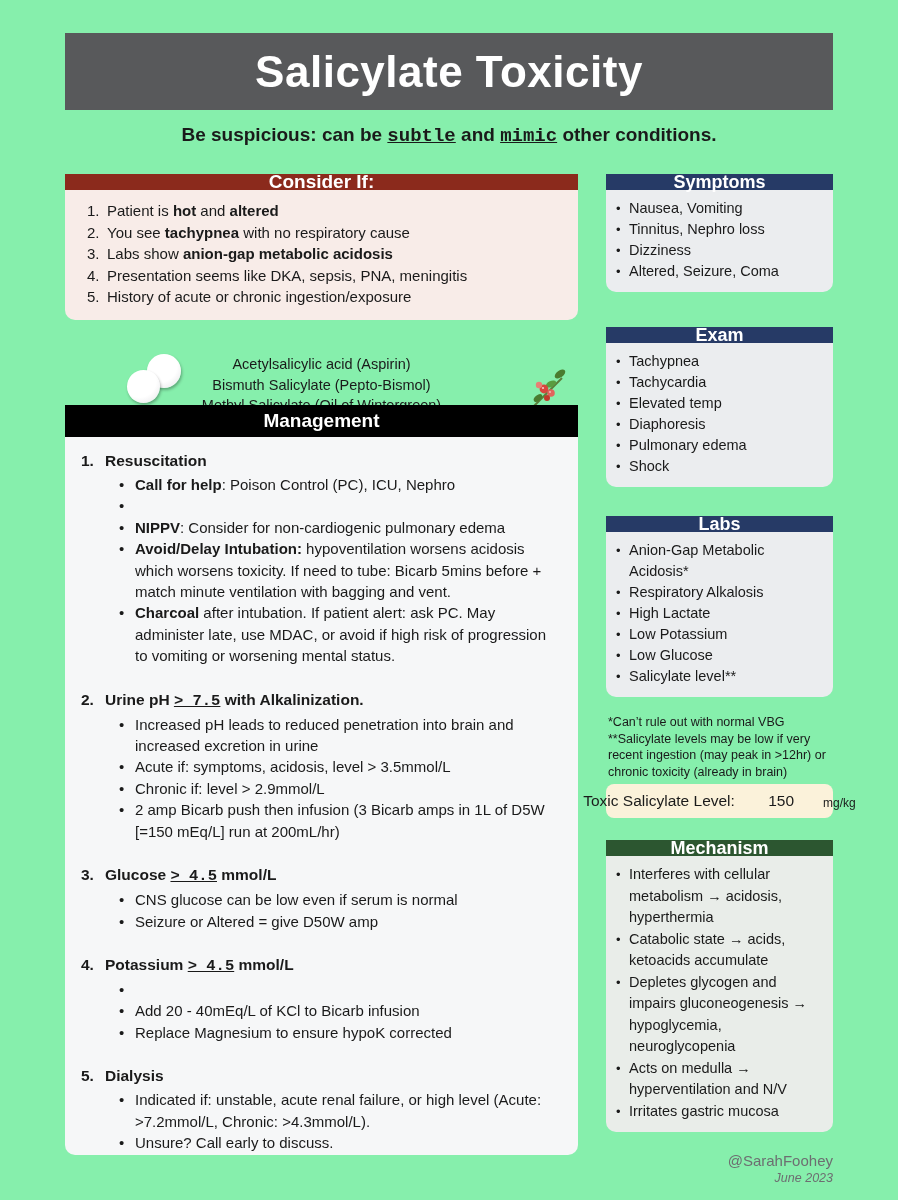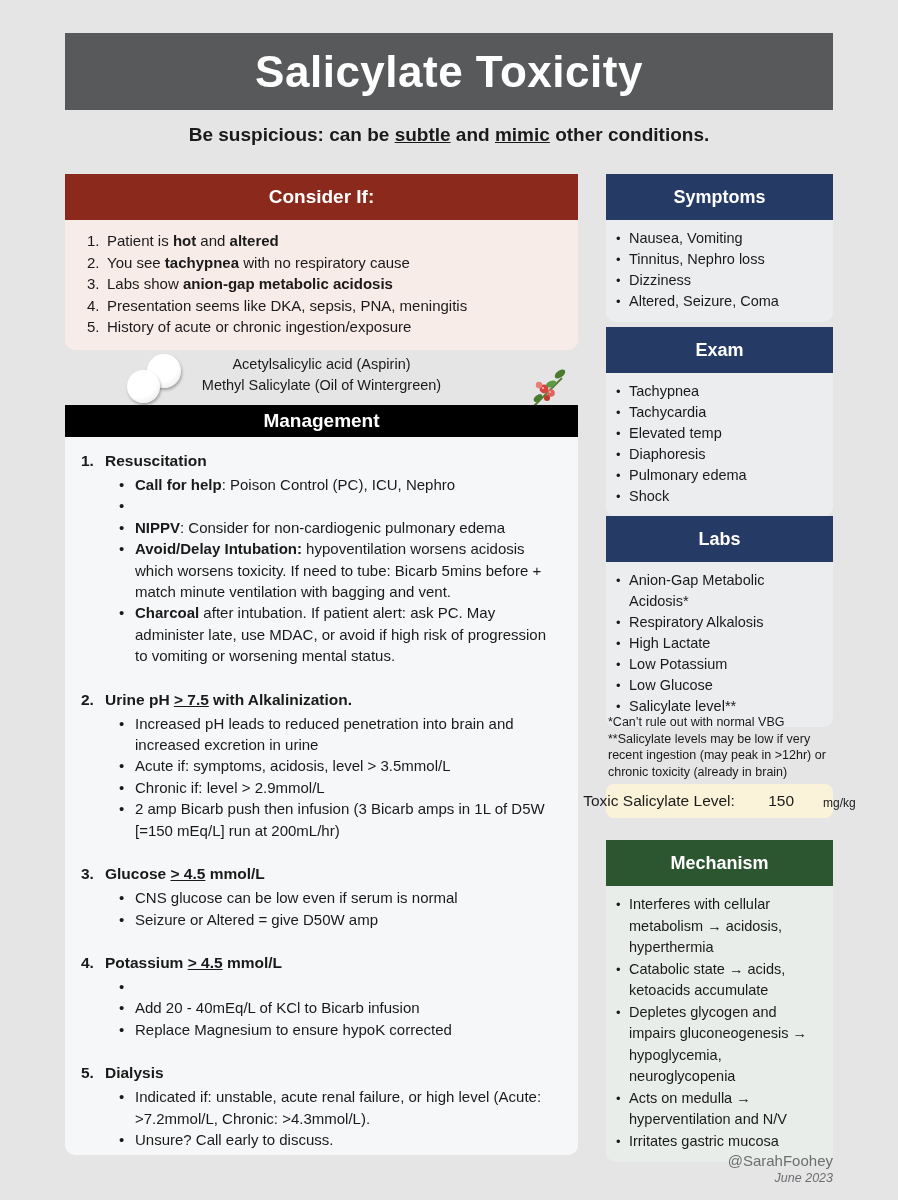--- a/index.html
+++ b/index.html
@@ -1,29 +1,29 @@
 <!DOCTYPE html>
 <html style="--titlebar: #58595B; --red: #8B2A1C; --pink: #F8ECE8; --navy: #263A66; --graybody: #EBEDEF; --mgmtbody: #F6F7F8; --green: #2C5630; --greenbody: #E9EDE9; --cream: #FBF2DA; --text: #1A1A1A; --muted: #6D6E71;"><head>
 <meta charset="utf-8">
 <style>
   html,body{margin:0;padding:0;background:#fff;}
-  .canvas{position:relative;width:898px;height:1200px;background:#e5e5e5;
+  .canvas{position:relative;width:898px;height:1200px;background:#86efac;
     font-family:"Liberation Sans",sans-serif;color:var(--text);overflow:hidden;}
   .b{font-weight:bold;}
-  .u{text-decoration:underline;}
+  .u{text-decoration:underline;font-family:Liberation Mono, monospace;}
 
   
   .titlebar{position:absolute;left:65px;top:33px;width:768px;height:77px;
     background:var(--titlebar);display:flex;align-items:center;justify-content:center;}
   .titlebar h1{margin:0;font-size:44px;font-weight:bold;color:#fff;letter-spacing:.5px;}
   .subtitle{position:absolute;left:0;top:124px;width:100%;text-align:center;
     font-size:19px;font-weight:bold;margin:0;}
 
   
-  .panel-header{height:46px;display:flex;align-items:center;justify-content:center;
+  .panel-header{height:16px;display:flex;align-items:center;justify-content:center;
     color:#fff;font-weight:bold;font-size:19px;}
   .red{background:var(--red);}
   .navy{background:var(--navy);}
   .blackbar{background:#000;height:32px;}
   .greenbar{background:var(--green);}
 
   
   .consider{position:absolute;left:65px;top:174px;width:513px;}
   .consider .panel-body{background:var(--pink);border-radius:0 0 10px 10px;
     padding:10px 14px 12px 22px;}
@@ -112,20 +112,21 @@
     </div>
   </section>
 
   <div class="sources">
     <div class="pills">
       <span class="pill p1"></span>
       <span class="pill p2"></span>
     </div>
     <div class="source-lines">
         <div class="line"><span>Acetylsalicylic acid (Aspirin)</span></div>
+        <div class="line"><span>Bismuth Salicylate (Pepto-Bismol)</span></div>
         <div class="line"><span>Methyl Salicylate (Oil of Wintergreen)</span></div>
       </div>
     <svg class="plant" viewBox="0 0 48 46">
       <path d="M10 42 C 18 34, 26 26, 38 14" stroke="#5b7d3a" stroke-width="2" fill="none"></path>
       <ellipse cx="36" cy="10" rx="6" ry="3.4" fill="#4a7c2f" transform="rotate(-35 36 10)"></ellipse>
       <ellipse cx="27" cy="20" rx="5.5" ry="3" fill="#5a9c40" transform="rotate(-25 27 20)"></ellipse>
       <ellipse cx="14" cy="34" rx="5" ry="2.8" fill="#4a7c2f" transform="rotate(-40 14 34)"></ellipse>
       <circle cx="20" cy="25" r="4.4" fill="#d8453e"></circle>
       <circle cx="27" cy="29" r="3.8" fill="#e0645c"></circle>
       <circle cx="15" cy="21" r="3.2" fill="#e77f74"></circle>

